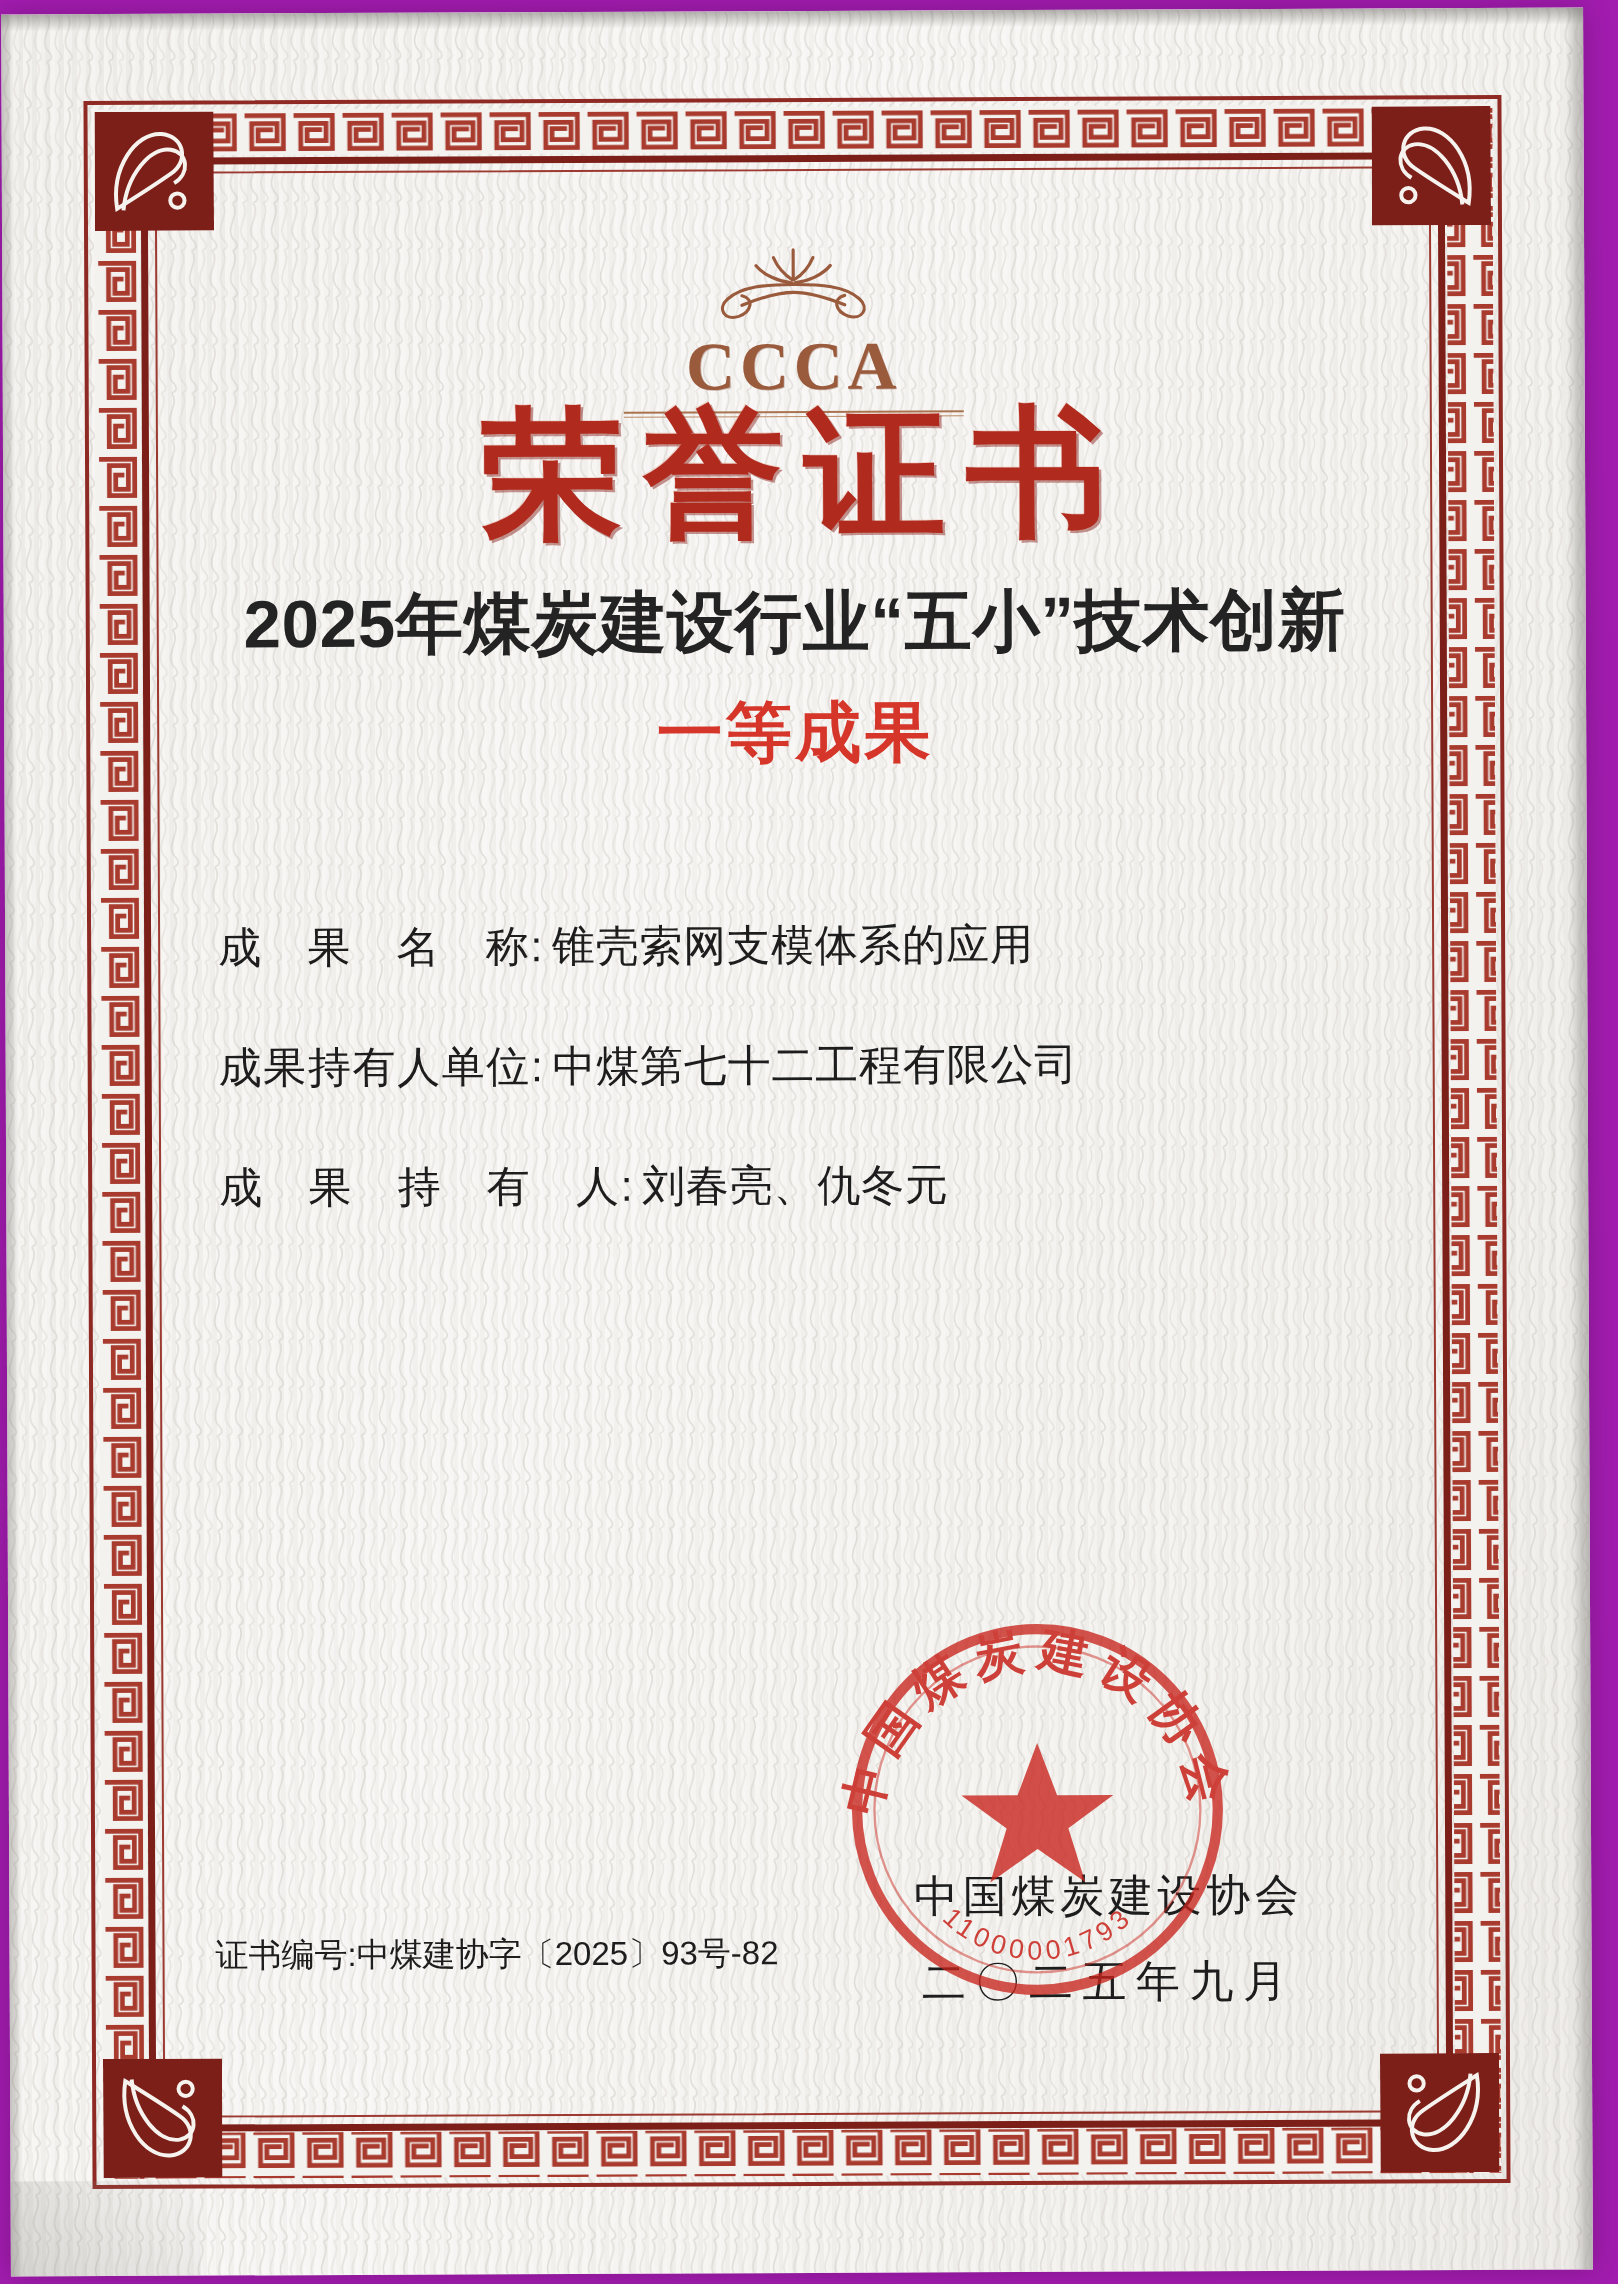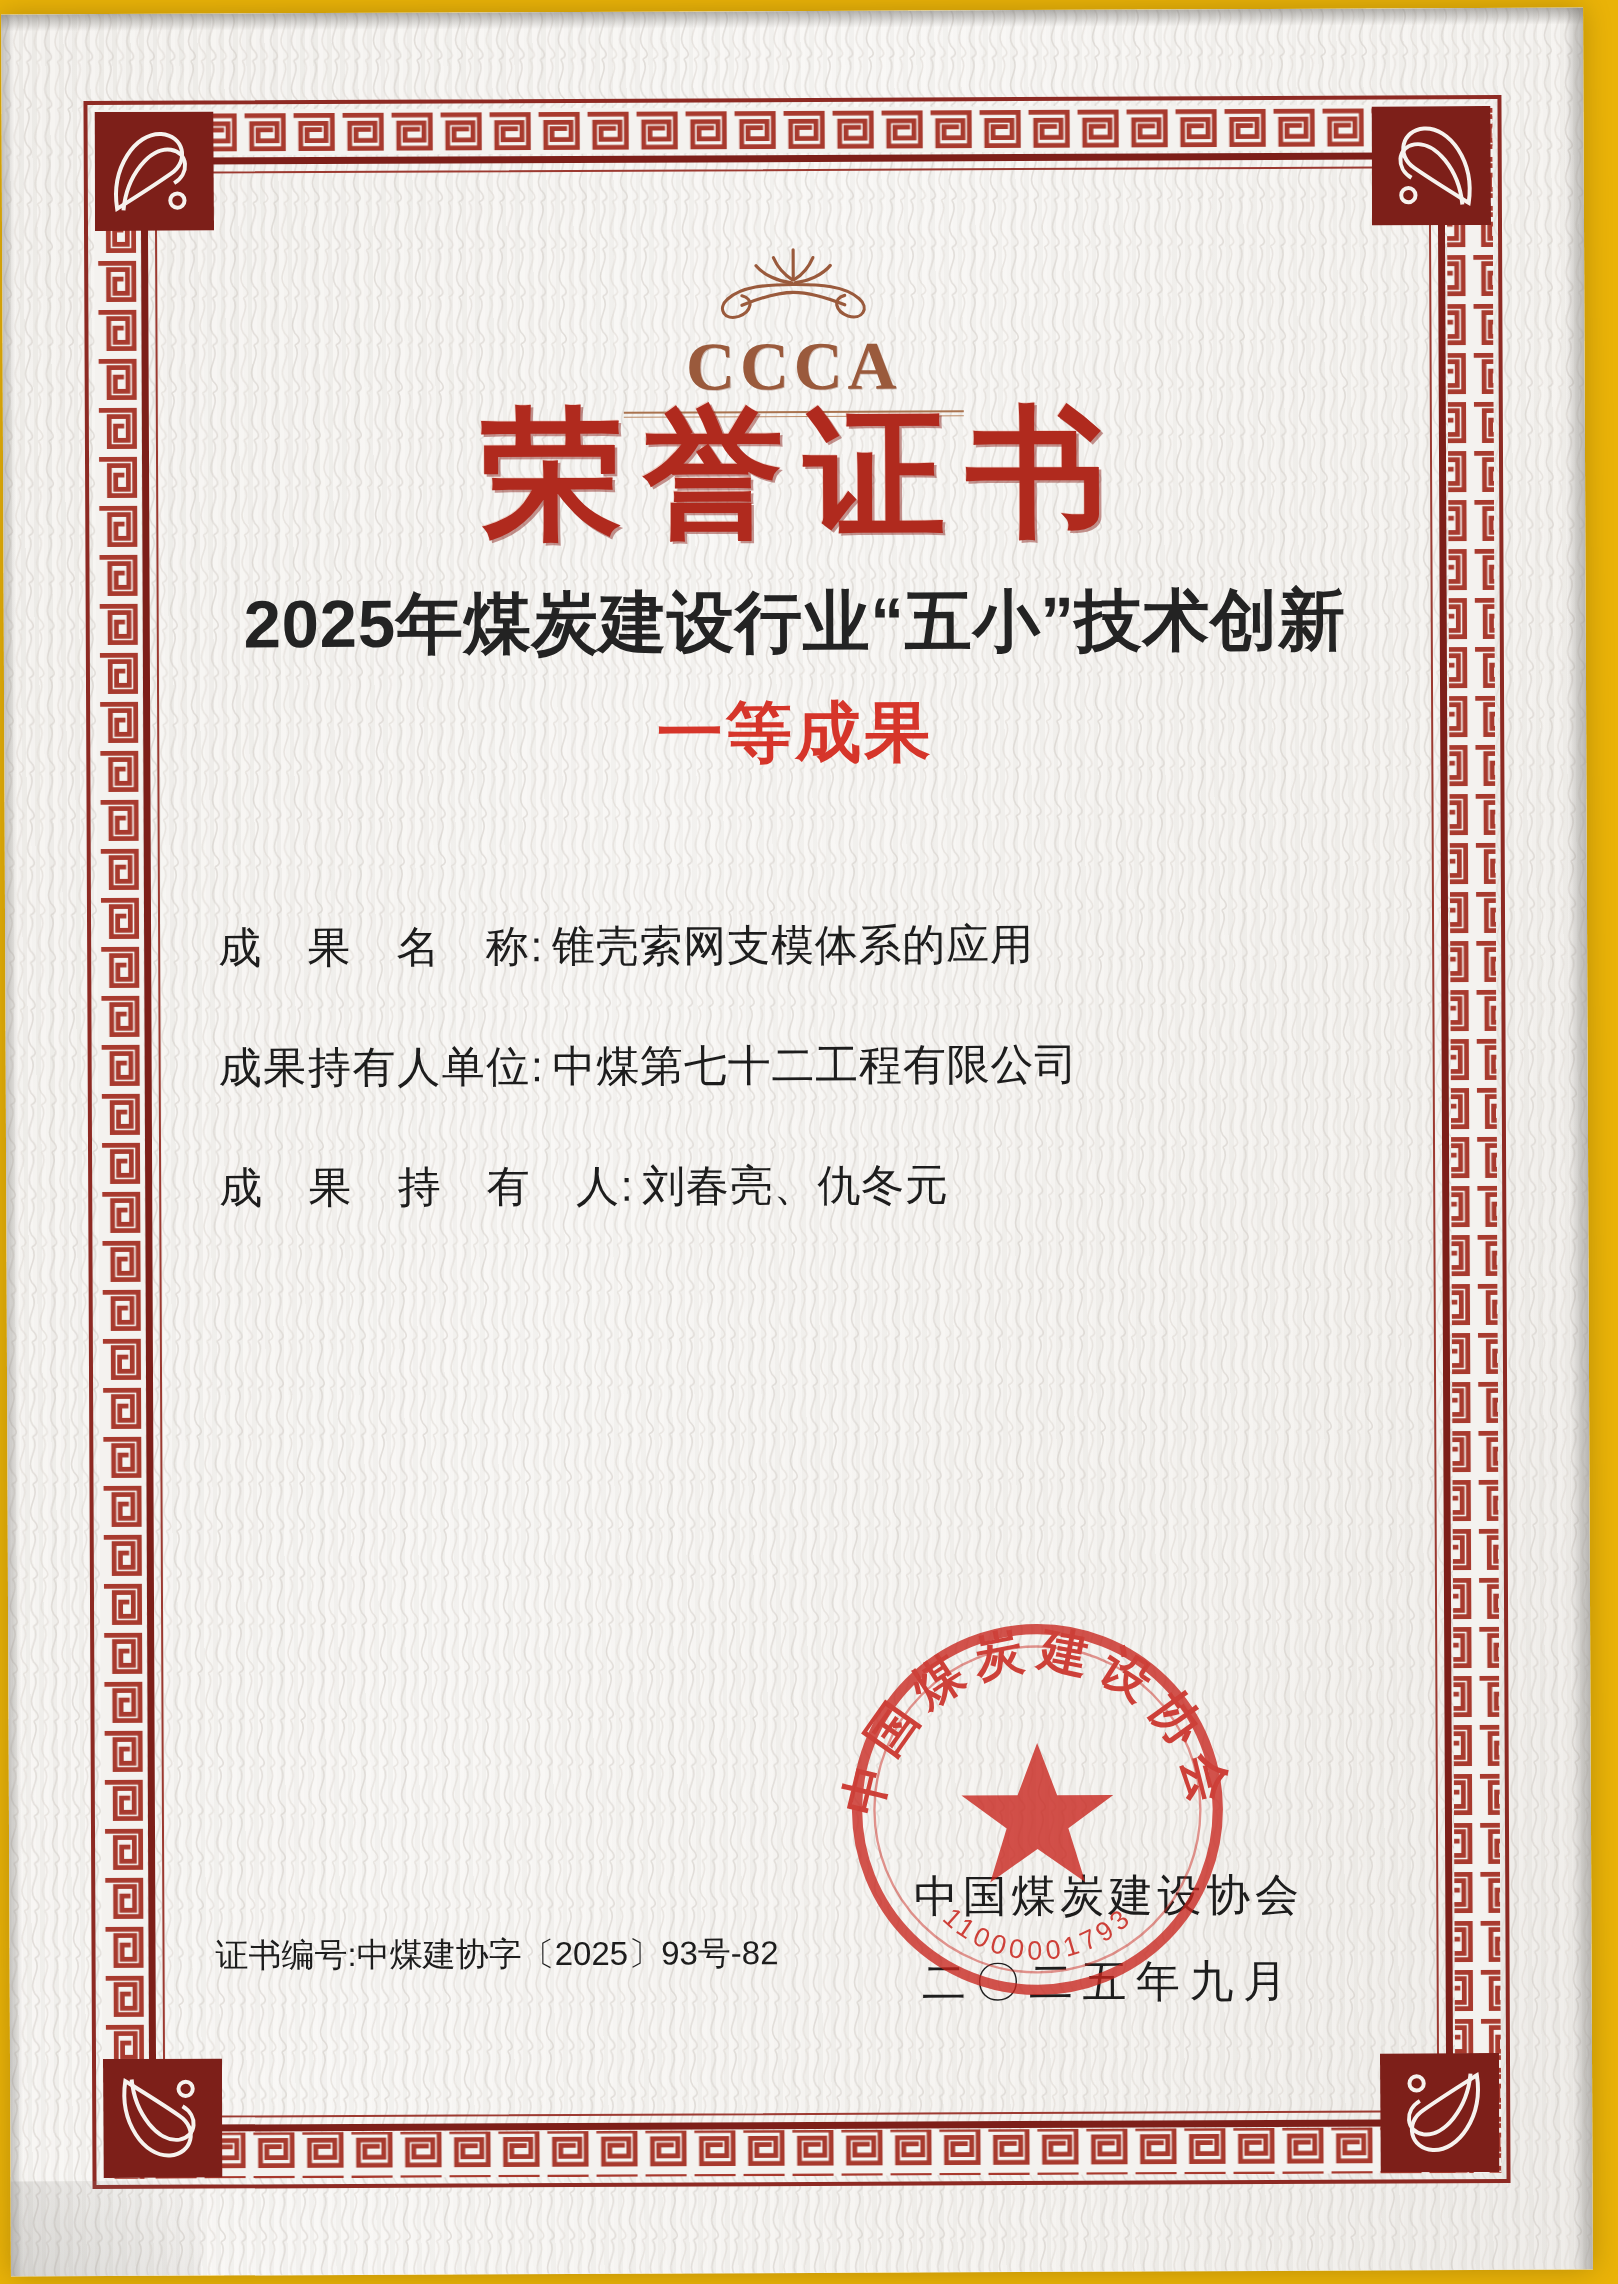--- a/index.html
+++ b/index.html
@@ -12,21 +12,21 @@
     height: 2284px;
     overflow: hidden;
     font-family: "Liberation Sans", sans-serif;
   }
 
   
   #page {
     position: relative;
     width: 1619px;
     height: 2284px;
-    background: #eab308;
+    background: #a21caf;
   }
 
   .paper {
     position: absolute;
     left: 6.3px;
     top: 11px;
     width: 1582px;
     height: 2262px;
     background:
       linear-gradient(105deg, rgba(255,255,255,0.0) 0%, rgba(255,255,255,0.35) 40%, rgba(245,243,240,0.25) 75%, rgba(225,222,218,0.35) 100%),

